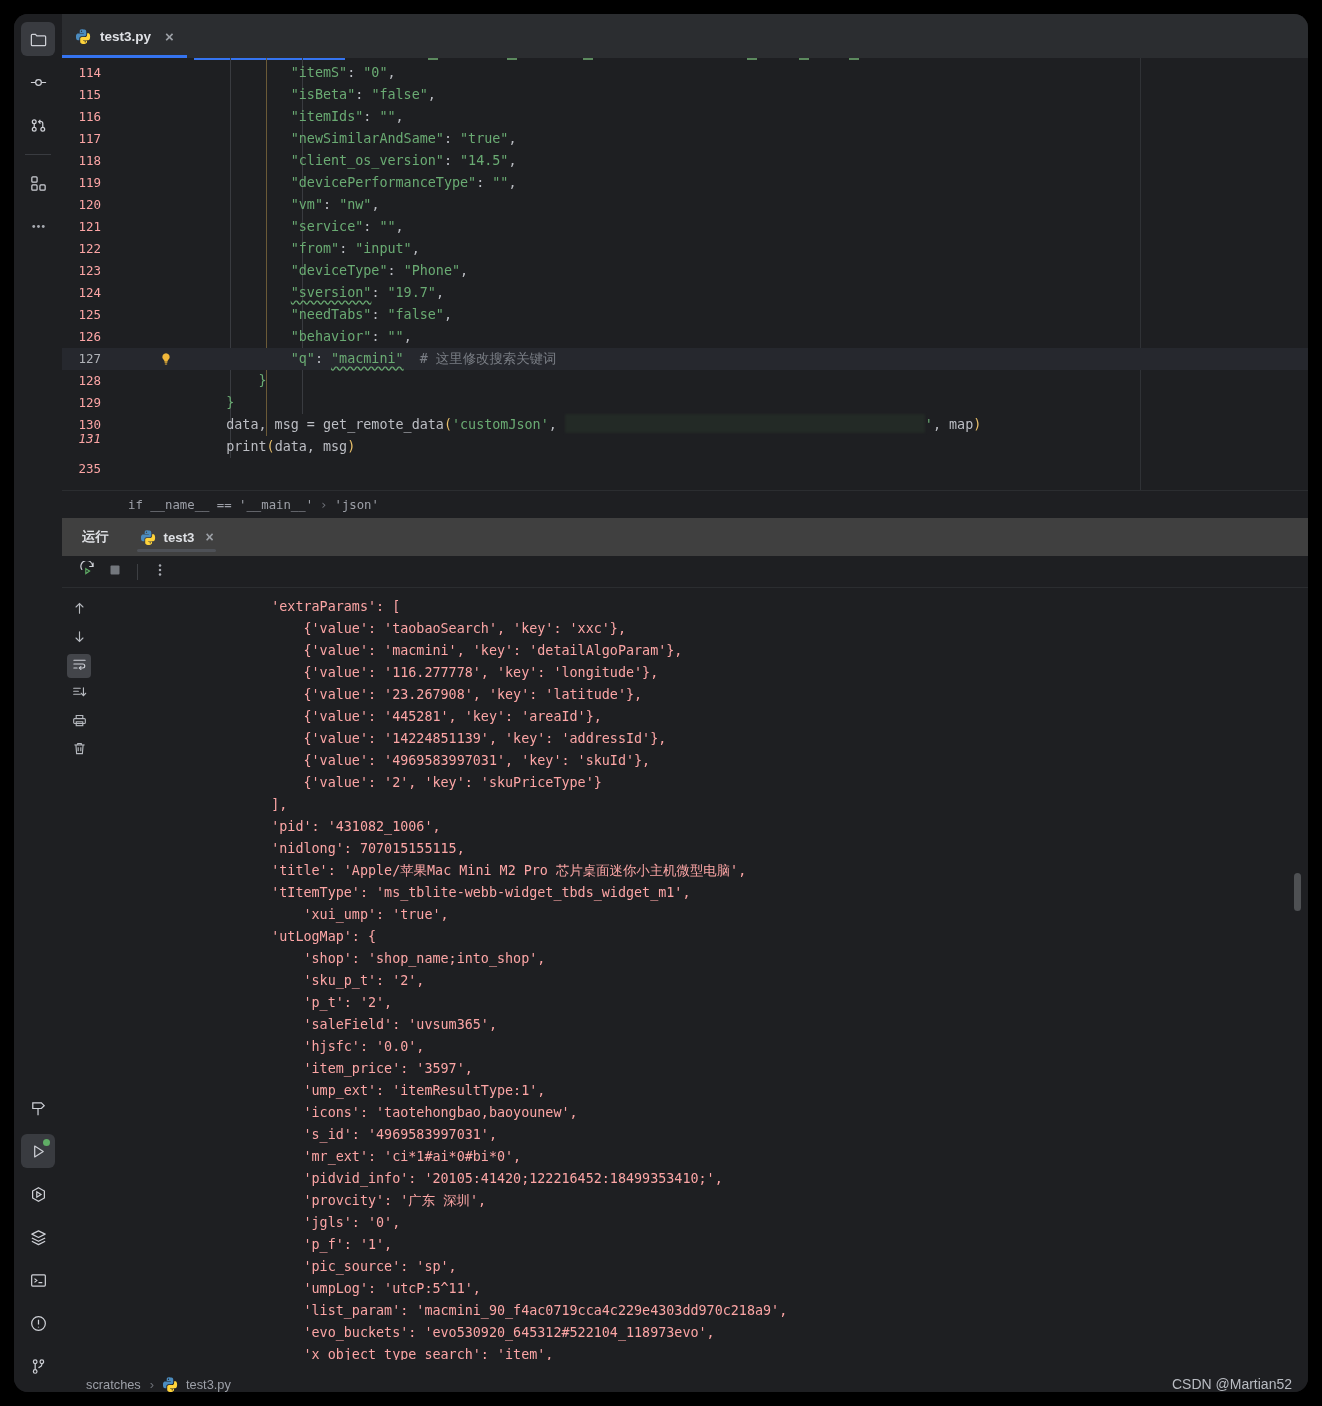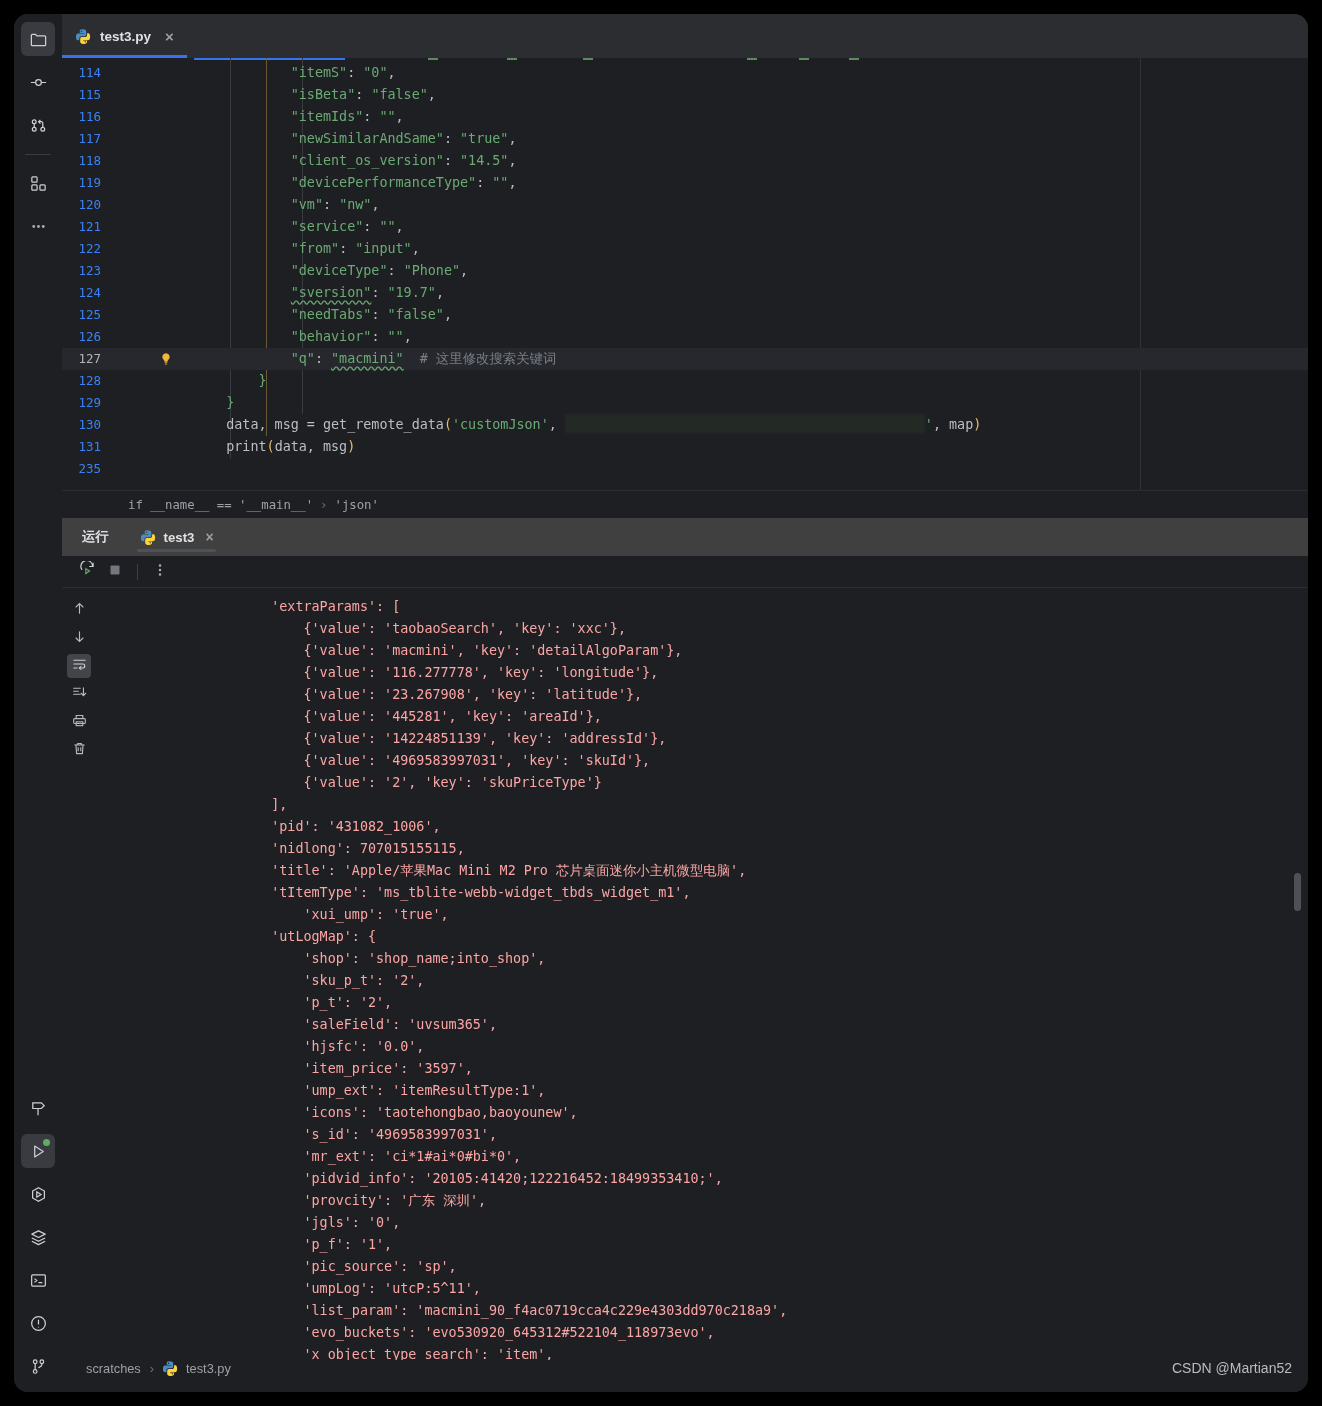--- a/index.html
+++ b/index.html
@@ -93,21 +93,21 @@
 
   .code-area { display: flex; position: relative; height: 100%; }
   .gutter {
     width: 132px; flex: 0 0 132px;
     position: relative;
     background: #1e1f22;
   }
   .gutter .ln {
     position: absolute; right: 93px;
     font-family: "DejaVu Sans Mono", monospace;
-    font-size: 12.5px; color: #3b82f6;
+    font-size: 12.5px; color: #fca5a5;
     line-height: 22px; height: 22px;
     text-align: right;
   }
   .bulb { position: absolute; left: 95px; width: 18px; height: 22px;
           display:flex; align-items:center; justify-content:center; }
   .code-col { flex: 1; position: relative; font-family: "DejaVu Sans Mono", monospace;
               font-size: 13.4px; line-height: 22px; }
   .indent-guide { position: absolute; width: 1px; background: #393b40; }
   .indent-guide.amber { background: #6b5a37; }
   .line {
@@ -206,21 +206,21 @@
   }
   .console-thumb {
     position: absolute; right: 1px; top: 285px; width: 7px; height: 38px;
     background: #4e5053; border-radius: 4px;
   }
 
   
   .statusbar {
     height: 32px; flex: 0 0 32px;
     background: #1e1f22;
-    display: flex; align-items: flex-start;
+    display: flex; align-items: flex-end;
     padding-left: 24px;
     font-size: 12.8px; color: #9da0a8;
   }
   .statusbar .crumb { display: flex; align-items: center; gap: 7px; }
   .statusbar .sep { color: #6e7178; margin: 0 2px; }
   .watermark {
     margin-left: auto; padding-right: 16px;
     font-size: 14px; color: #b9bcc2;
     font-family: "Liberation Sans", sans-serif;
   }
@@ -387,21 +387,21 @@
               <div class="bulb" style="top: 290px;">
                 <svg width="14" height="14" viewBox="0 0 16 16">
                   <path d="M8 1.5a4.2 4.2 0 00-2.5 7.6c.5.4.8 1 .8 1.6v.3h3.4v-.3c0-.6.3-1.2.8-1.6A4.2 4.2 0 008 1.5z" fill="#f0b73a"></path>
                   <rect x="6.3" y="11.8" width="3.4" height="1" rx=".4" fill="#f0b73a"></rect>
                   <rect x="6.7" y="13.4" width="2.6" height="1" rx=".4" fill="#f0b73a"></rect>
                 </svg>
               </div>
               <div class="ln" style="top: 312px;">128</div>
               <div class="ln" style="top: 334px;">129</div>
               <div class="ln" style="top: 356px;">130</div>
-              <div class="ln" style="top: 378px;">131</div>
+              <div class="ln" style="top: 370px; font-style: italic;">131</div>
               <div class="ln" style="top: 400px;">235</div>
             </div>
           <div class="code-col">
             <div class="margin-line" style="left:946px"></div>
             <div class="indent-guide" style="left:36px;  top:0;   height:400px;"></div>
             <div class="indent-guide amber" style="left:72px; top:0; height:378px;"></div>
             <div class="indent-guide" style="left:108px; top:0;  height:356px;"></div>
           <div class="line" style="top: 4px;"><span class="s-txt">            </span><span class="s-str">"itemS"</span><span class="s-txt">: </span><span class="s-str">"0"</span><span class="s-txt">,</span></div>
               <div class="line" style="top: 26px;"><span class="s-txt">            </span><span class="s-str">"isBeta"</span><span class="s-txt">: </span><span class="s-str">"false"</span><span class="s-txt">,</span></div>
               <div class="line" style="top: 48px;"><span class="s-txt">            </span><span class="s-str">"itemIds"</span><span class="s-txt">: </span><span class="s-str">""</span><span class="s-txt">,</span></div>

